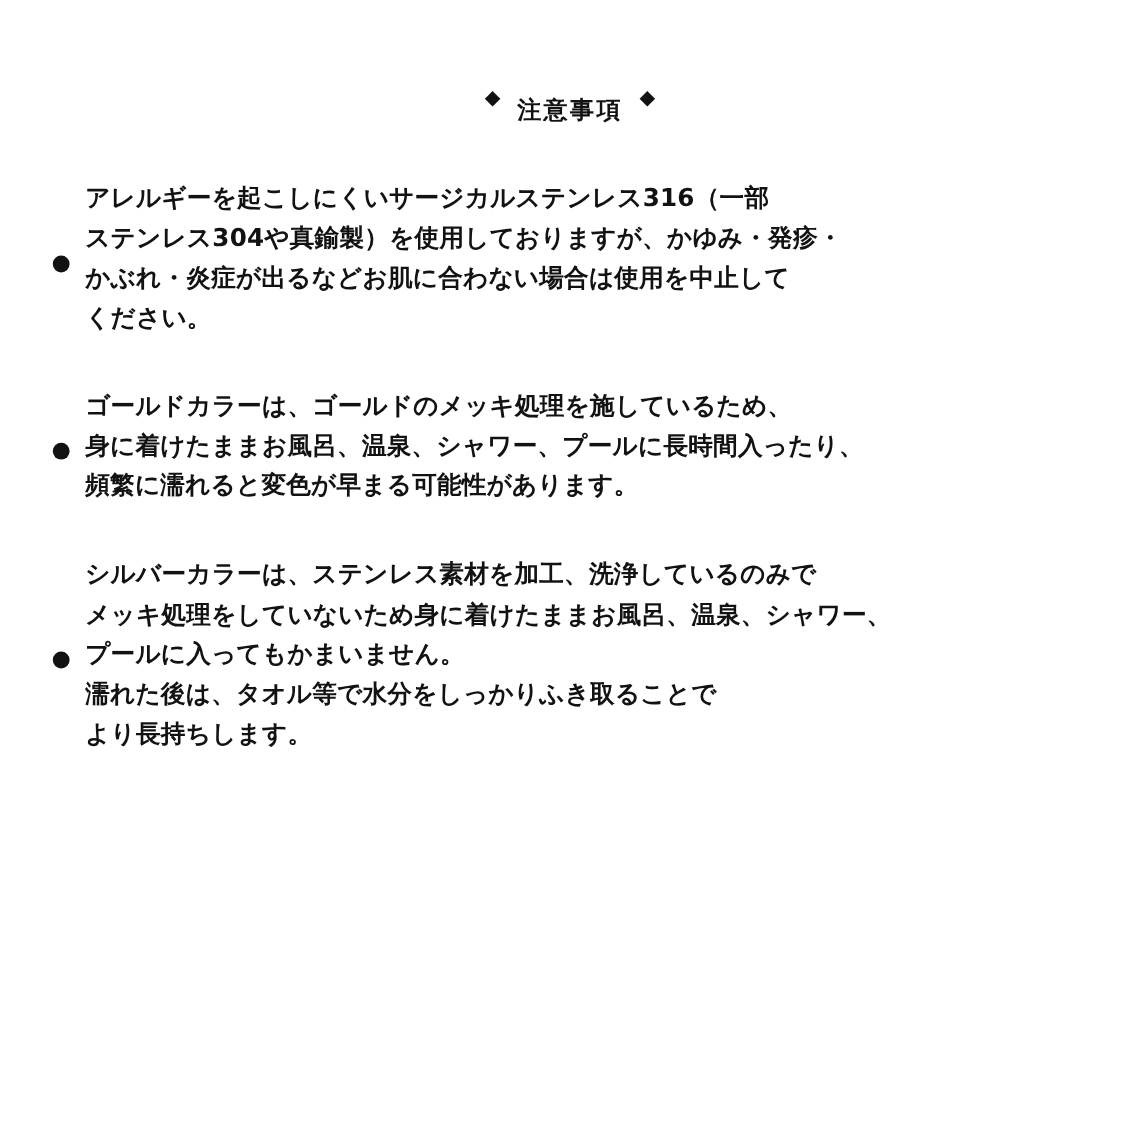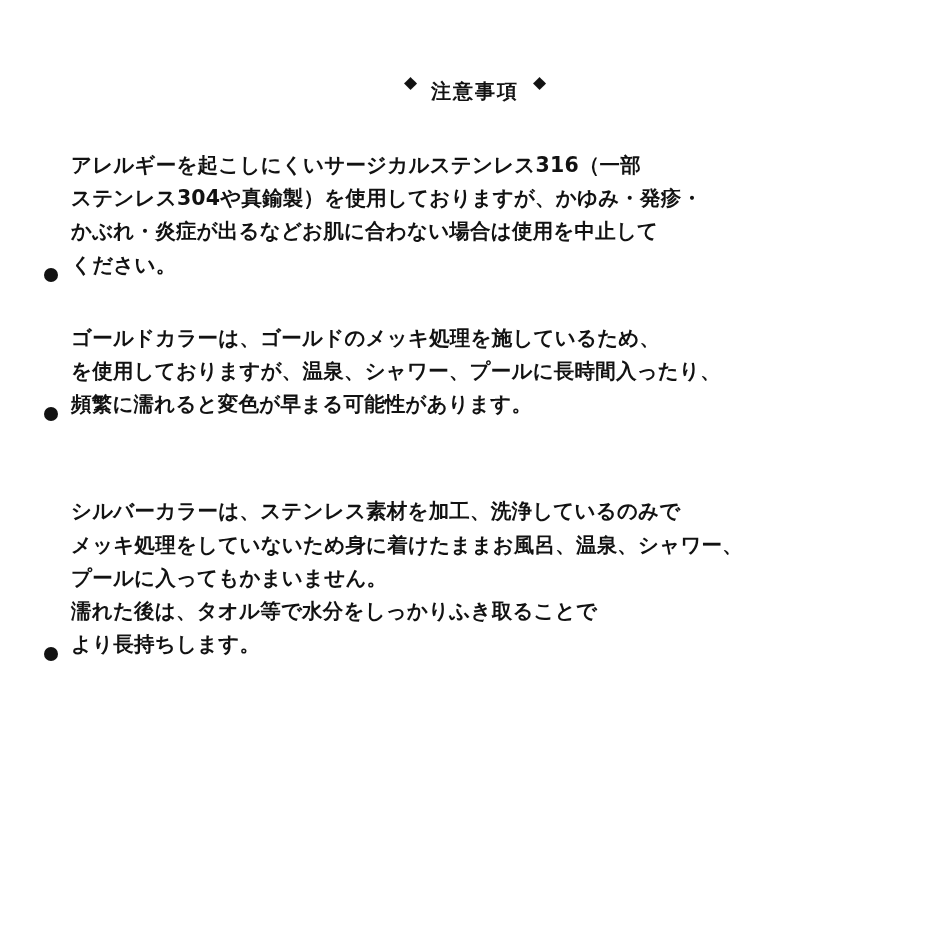--- a/index.html
+++ b/index.html
@@ -41,27 +41,27 @@
     color: #121212;
     margin-top: 16px;
   }
   .notes {
     margin-top: 44px;
     padding-left: 44px;
     padding-right: 40px;
   }
   .note {
     display: flex;
-    align-items: flex-end;
+    align-items: center;
   }
   .note + .note {
     margin-top: 40px;
   }
   .note-gap-large + .note {
-    margin-top: 74px;
+    margin-top: 41px;
   }
   .bullet {
     flex: 0 0 auto;
     width: 14px;
     height: 14px;
     border-radius: 50%;
     background: #121212;
     margin-top: 9px;
     margin-right: 13px;
   }
@@ -91,21 +91,21 @@
       <span class="bullet"></span>
       <div class="note-body">アレルギーを起こしにくいサージカルステンレス316（一部
 ステンレス304や真鍮製）を使用しておりますが、かゆみ・発疹・
 かぶれ・炎症が出るなどお肌に合わない場合は使用を中止して
 ください。</div>
     </div>
 
     <div class="note note-gap-large">
       <span class="bullet"></span>
       <div class="note-body">ゴールドカラーは、ゴールドのメッキ処理を施しているため、
-を使用しておりますが、温泉、シャワー、プールに長時間入ったり、
+身に着けたままお風呂、温泉、シャワー、プールに長時間入ったり、
 頻繁に濡れると変色が早まる可能性があります。</div>
     </div>
 
     <div class="note">
       <span class="bullet"></span>
       <div class="note-body">シルバーカラーは、ステンレス素材を加工、洗浄しているのみで
 メッキ処理をしていないため身に着けたままお風呂、温泉、シャワー、
 プールに入ってもかまいません。
 濡れた後は、タオル等で水分をしっかりふき取ることで
 より長持ちします。</div>

